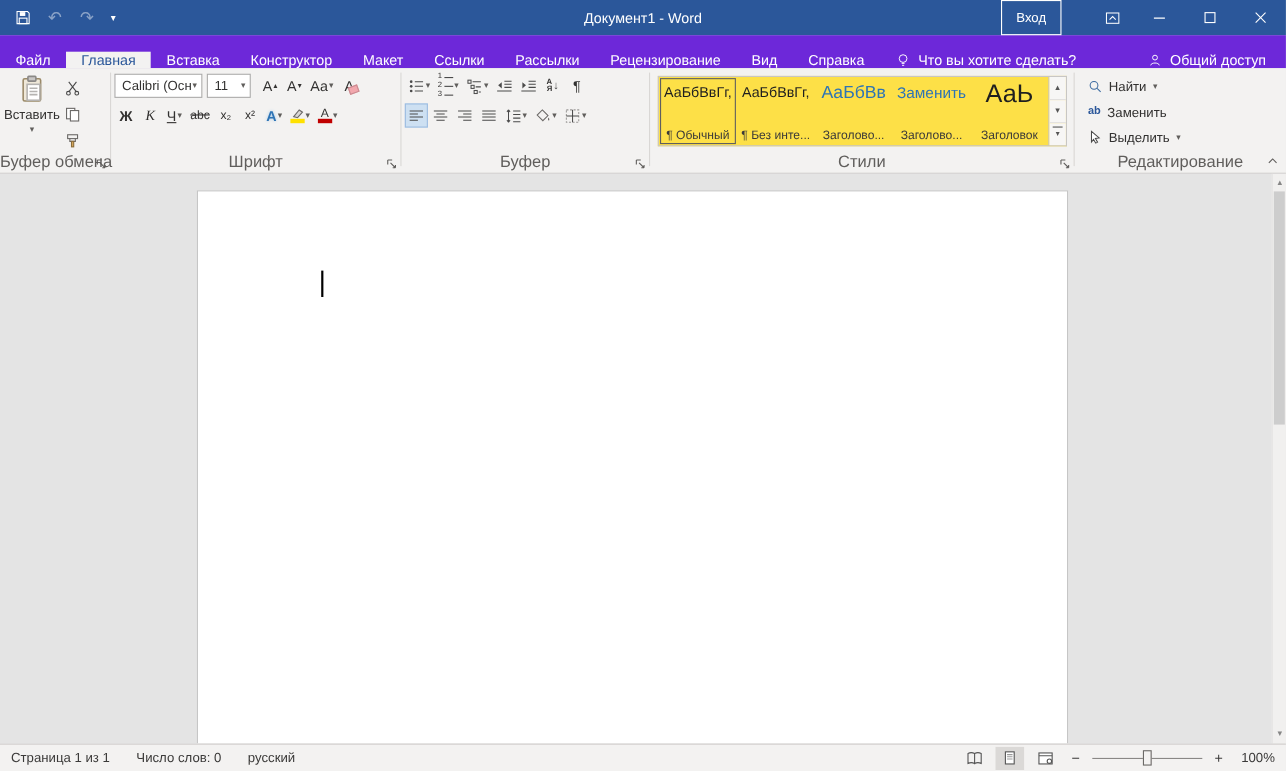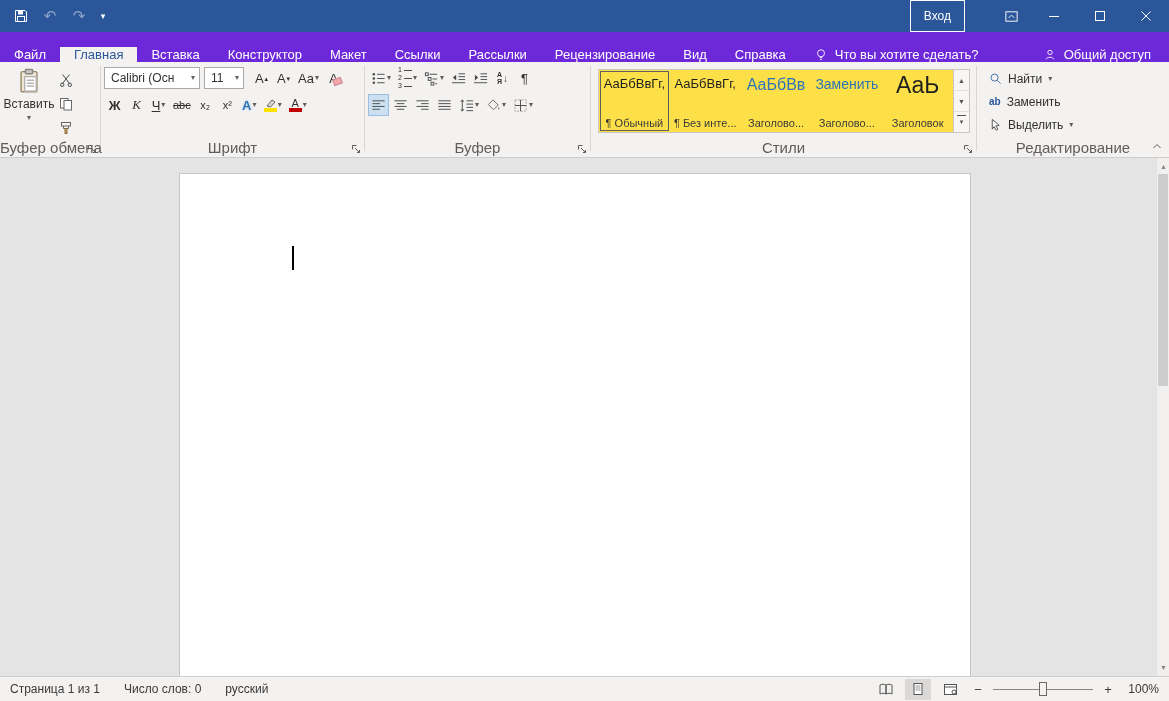--- a/index.html
+++ b/index.html
@@ -53,21 +53,21 @@
   .clip-col { display:flex; flex-direction:column; gap:2px; padding-top:4px; }
 
   
   .fontg { width:263px; }
   .frow { display:flex; align-items:center; gap:1px; }
   .frow1 { margin:2px 0 5px; }
   .combo { height:22px; background:#fff; border:1px solid #abaaa9; display:flex;
            align-items:center; font-size:12px; padding:0 4px 0 6px; color:#323130; }
   .combo input { border:none; outline:none; width:100%; font:inherit; color:inherit;
                  background:transparent; }
-  .combo-name { width:96px; }
+  .combo-name { width:80px; }
   .combo-size { width:40px; margin-left:3px; margin-right:6px; }
   .bold { font-weight:bold; }
   .ital { font-style:italic; font-family:"Liberation Serif", serif; }
   .und  { text-decoration:underline; }
   .strike { text-decoration:line-through; font-size:11px; }
   .subsup { font-size:11px; }
   .fx { color:#2e74b5; text-shadow:0 0 3px #a8cbe8; font-weight:bold; }
   .stack { display:flex; flex-direction:column; align-items:center; line-height:1; }
   .colorbar { display:block; width:13px; height:4px; background:#c00000; margin-top:0px; }
   .hlbar { display:block; width:13px; height:4px; background:#ffe100; margin-top:0px; }
@@ -168,20 +168,21 @@
       <button class="qbtn dim">
           <span>↶</span>
         </button>
       <button class="qbtn dim">
           <span>↷</span>
         </button>
       <button class="qbtn qat-caret">
           <span>▾</span>
         </button>
     </div>
+    <div class="title">Документ1  -  Word</div>
     <div class="tb-right">
       <button class="signin">Вход</button>
       <button class="winbtn rdo">
         <svg width="15" height="15" viewBox="0 0 16 16">
             <rect x="2" y="3" width="12" height="10" fill="none" stroke="#fff"></rect>
             <path d="M5 9.5l3-3 3 3" fill="none" stroke="#fff"></path>
           </svg>
       </button>
       <button class="winbtn">
         <svg width="12" height="12" viewBox="0 0 12 12">

